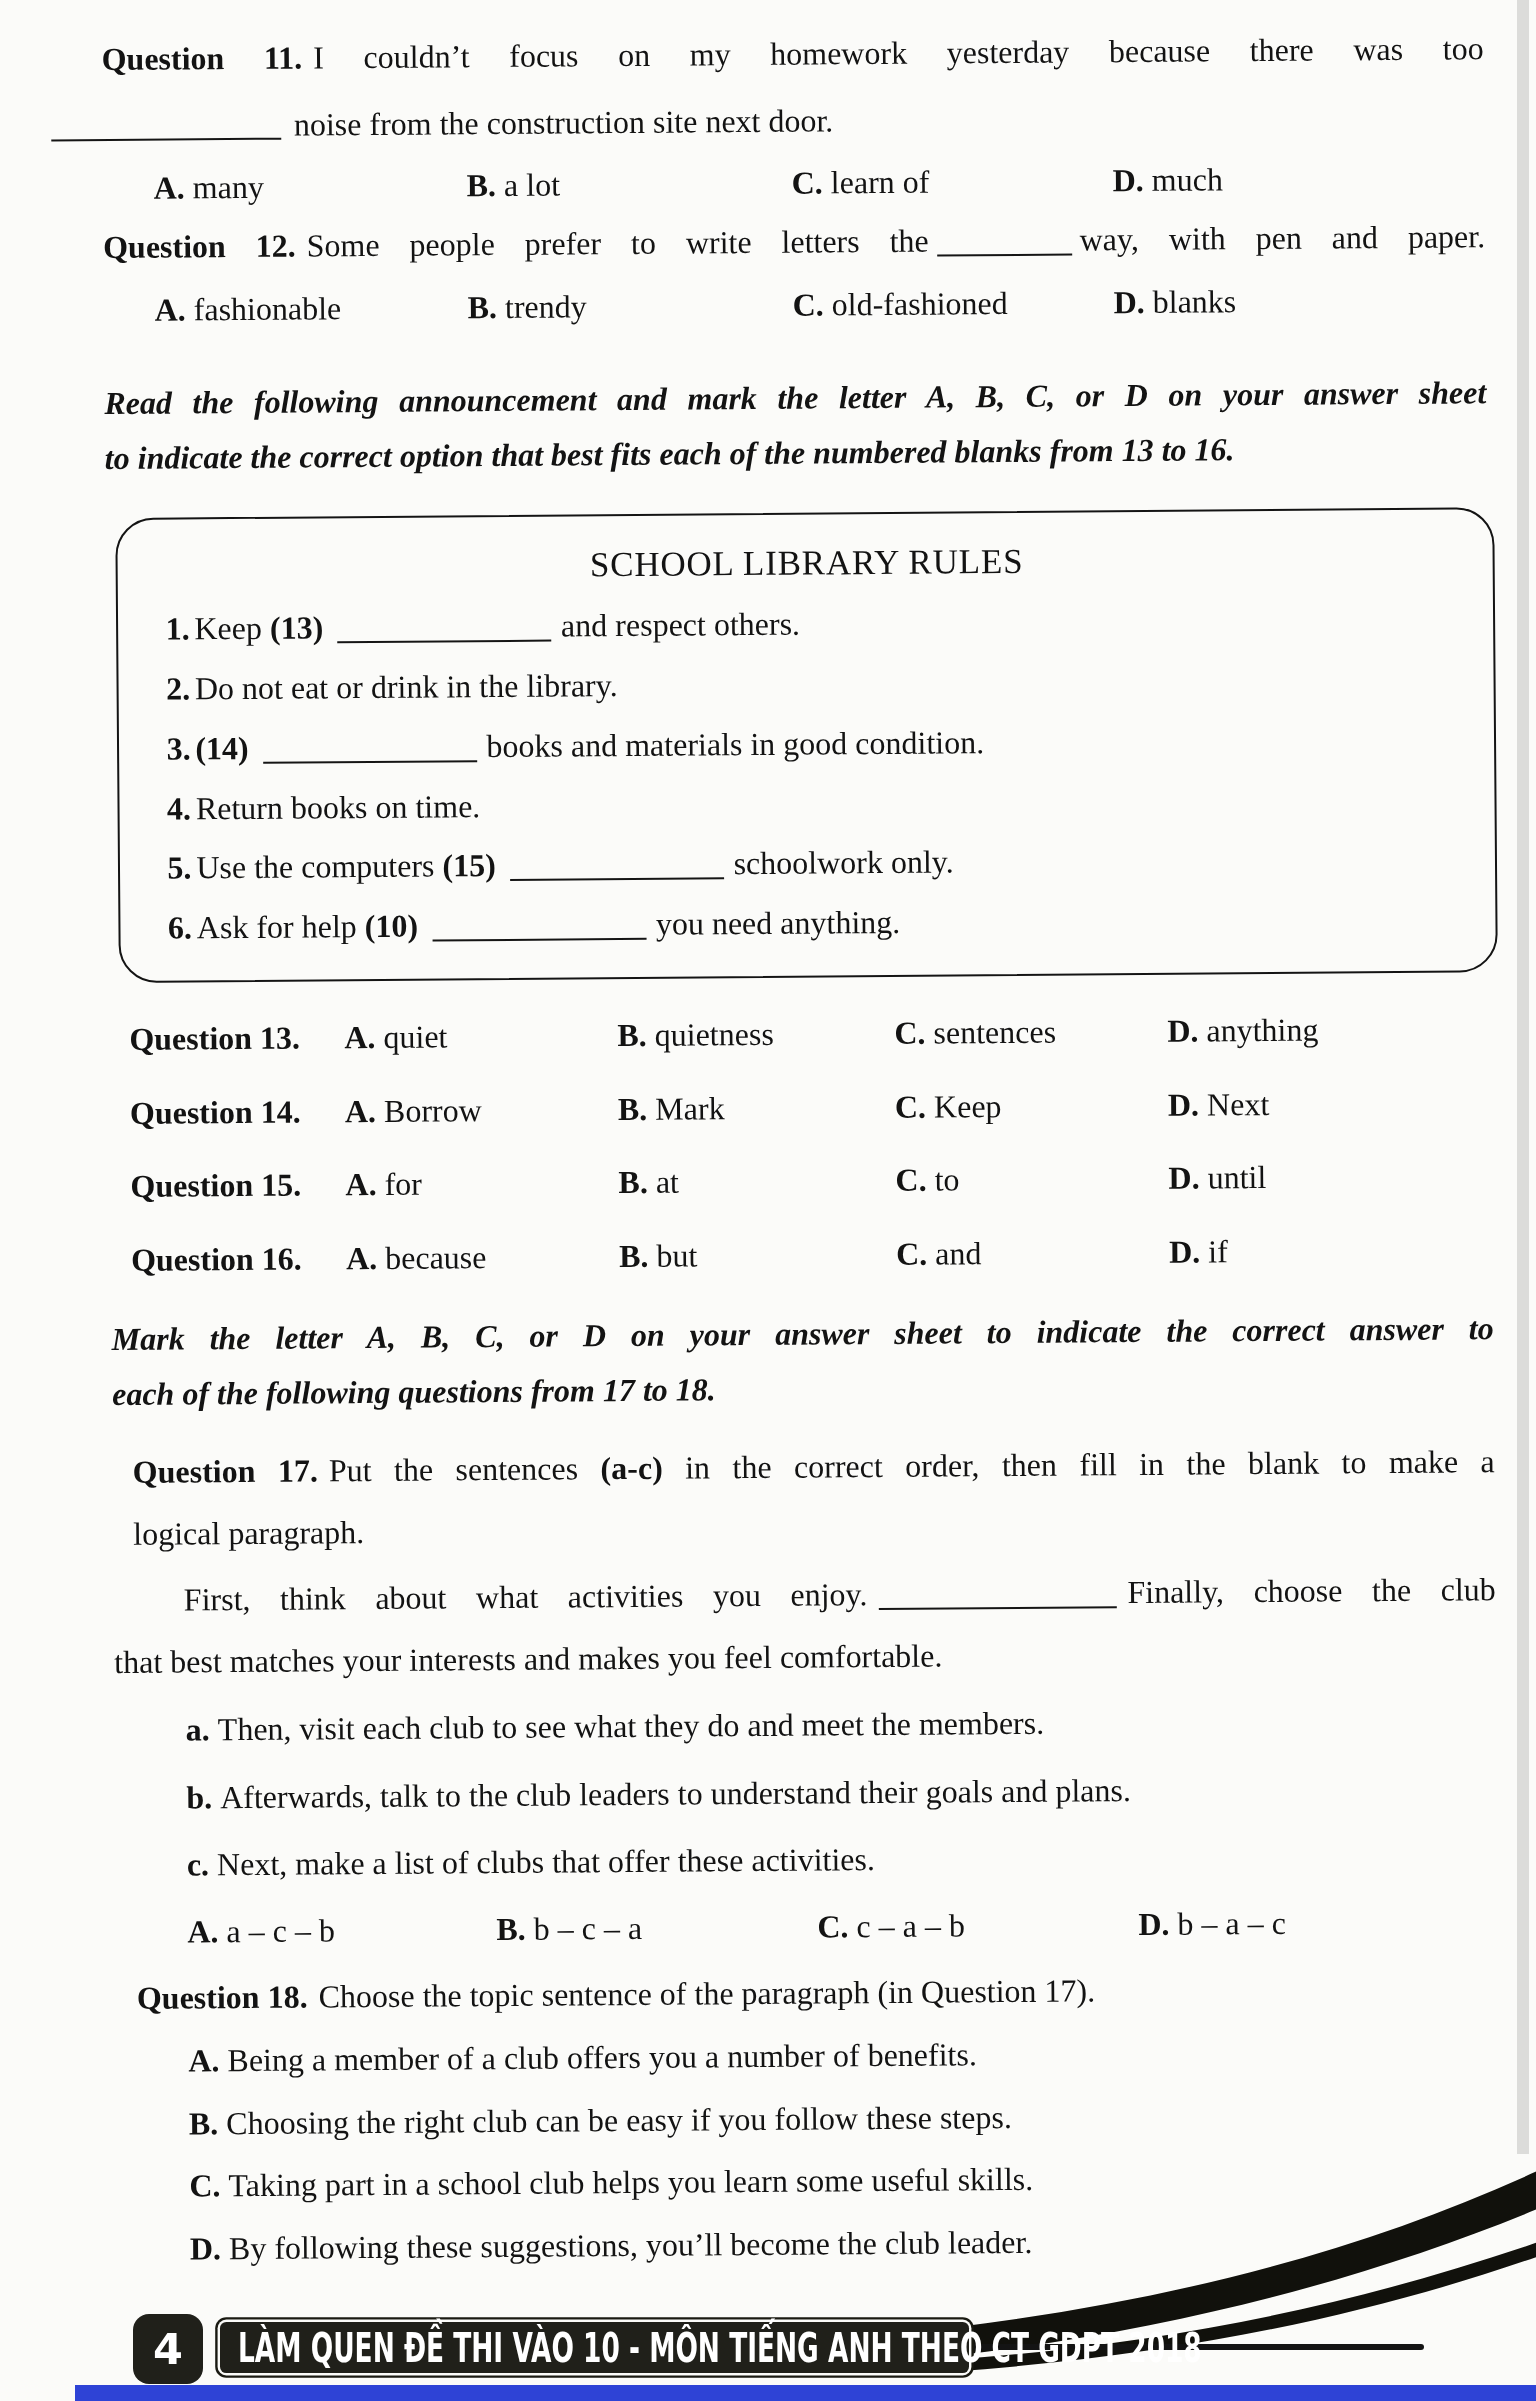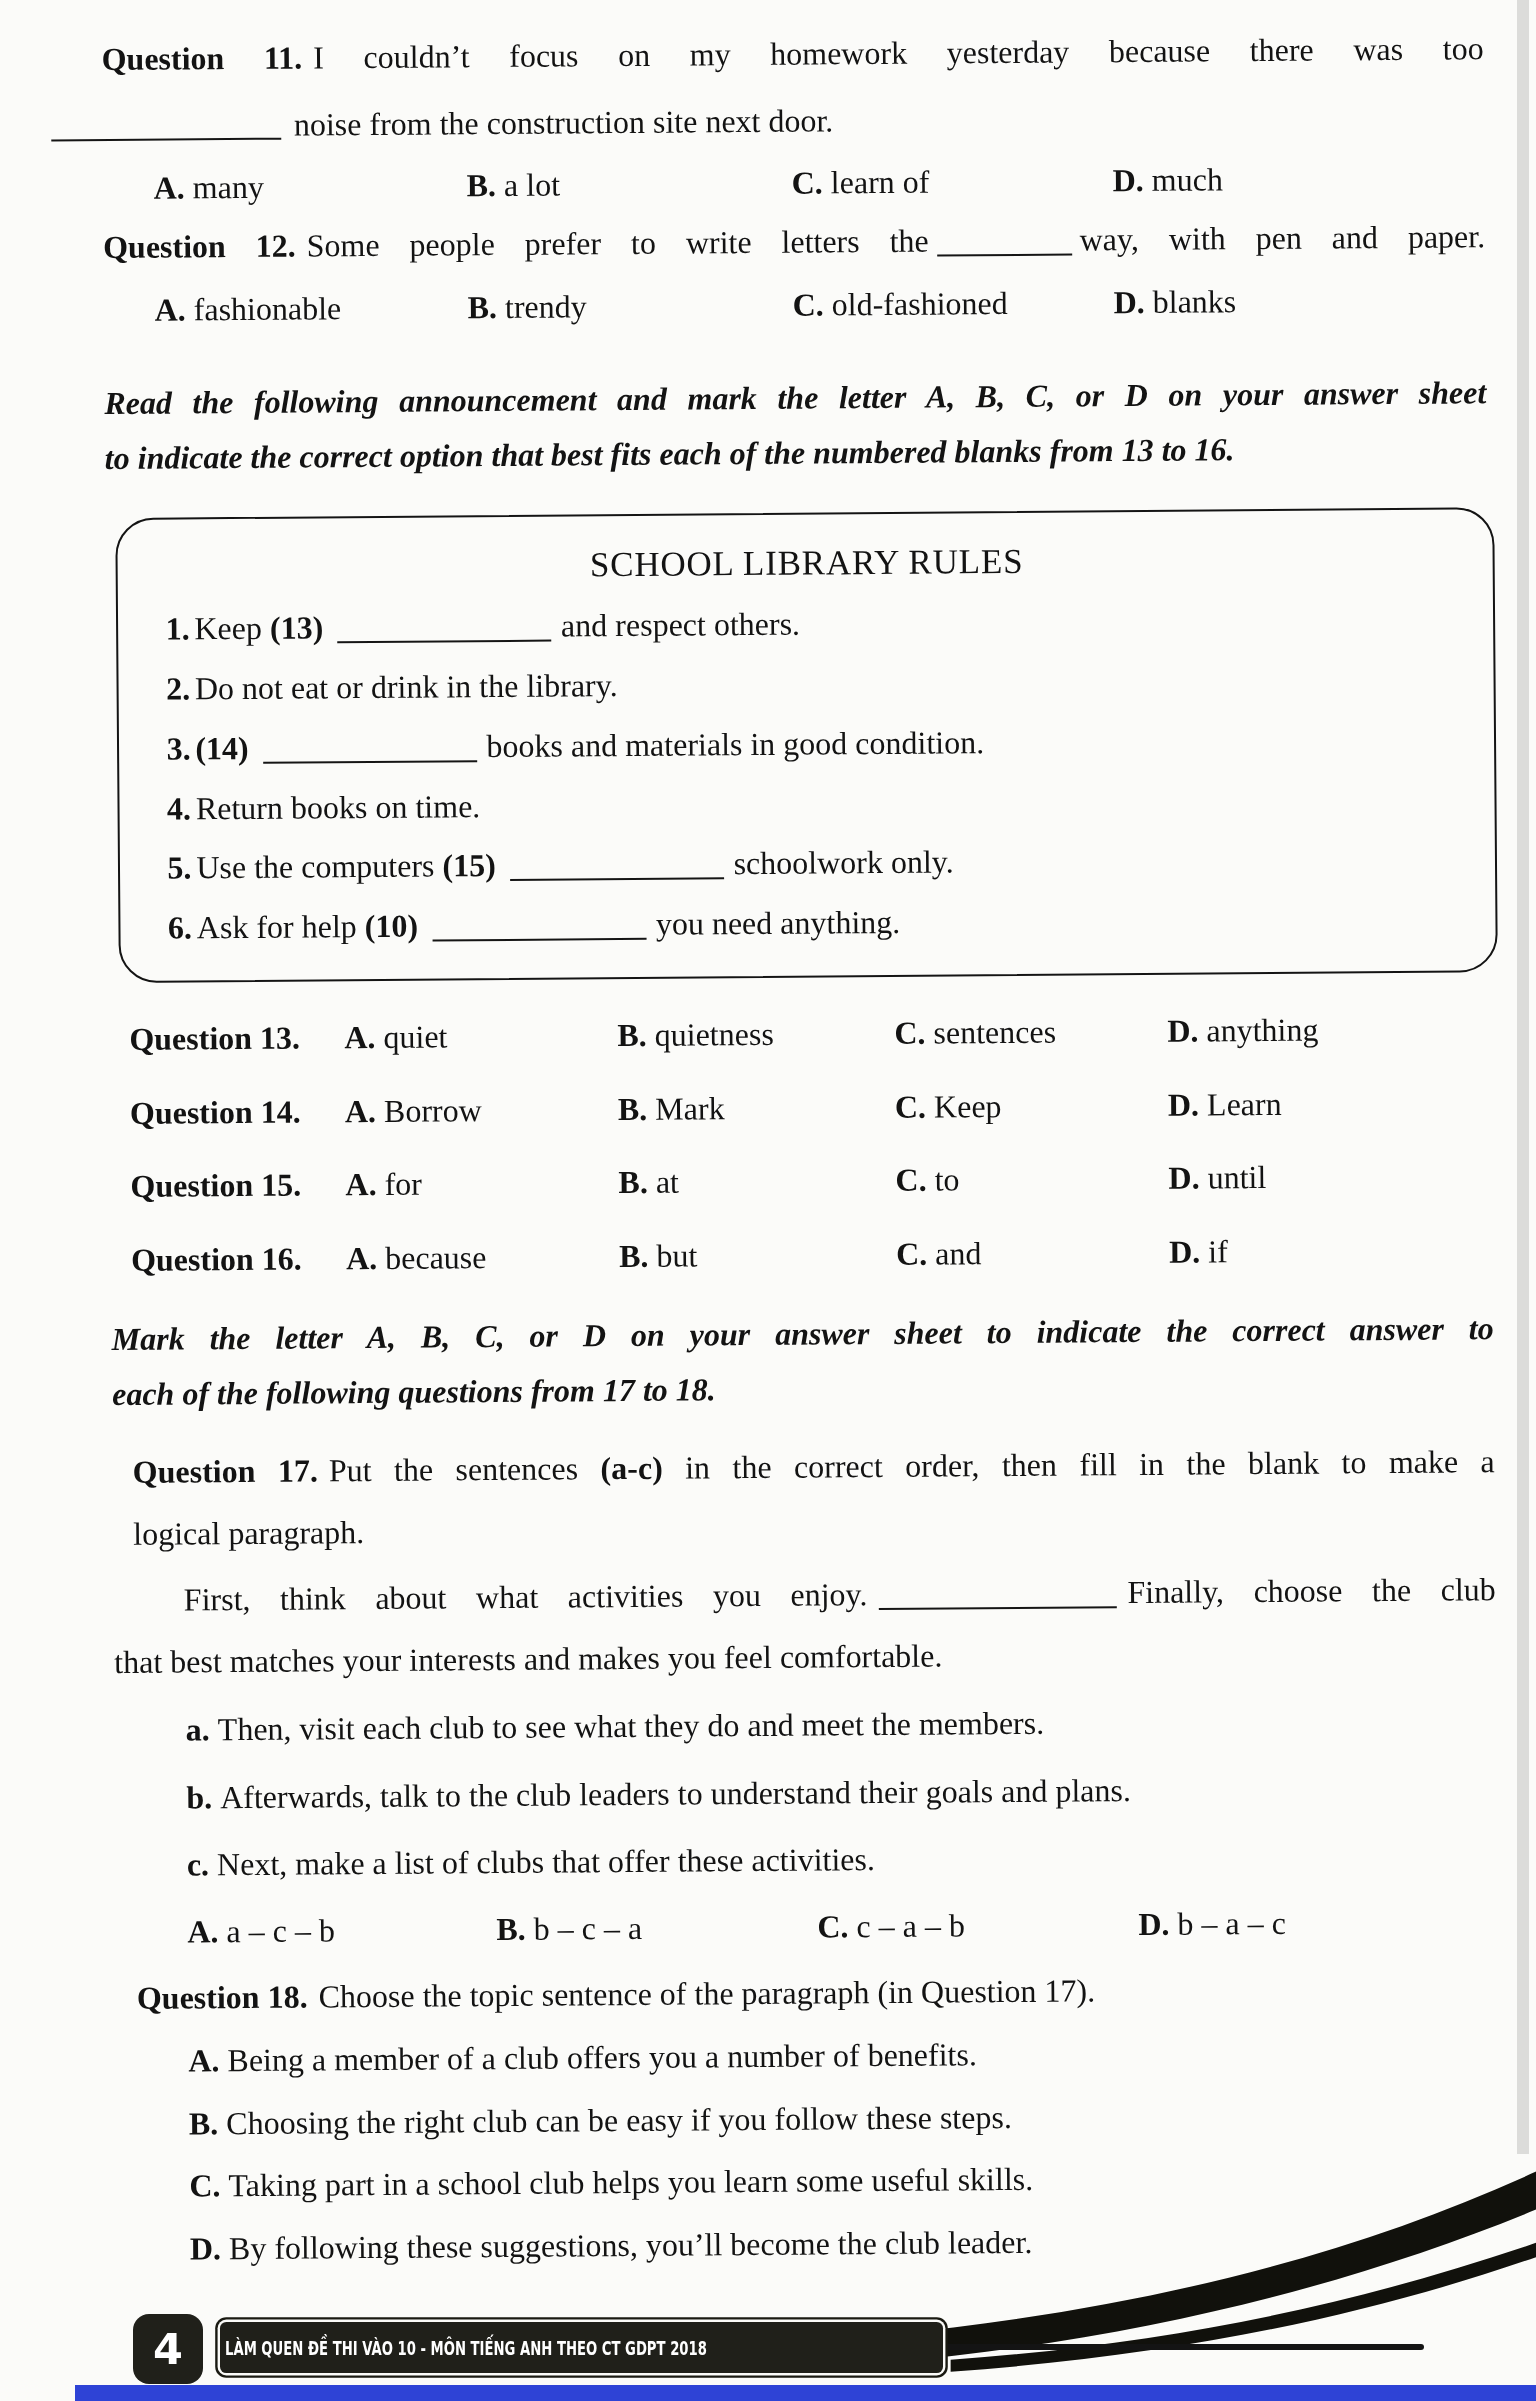--- a/index.html
+++ b/index.html
@@ -59,22 +59,22 @@
   
   .footer-badge{
     position:absolute;left:133px;top:2314px;width:70px;height:70px;
     background:#20201a;border-radius:16px;color:#ffffff;
     font-family:"DejaVu Sans", sans-serif;font-weight:bold;font-size:43px;
     display:flex;align-items:center;justify-content:center;z-index:6;
   }
   .footer-bar{
     position:absolute;left:220px;top:2322px;width:713px;height:51px;
     background:#20201a;border-radius:6.3px;color:#ffffff;
-    font-family:"DejaVu Sans", sans-serif;font-weight:bold;font-size:20px;
-    display:flex;align-items:center;padding:0 5px;white-space:nowrap;
+    font-family:"DejaVu Sans", sans-serif;font-weight:bold;font-size:40px;
+    display:flex;align-items:center;padding:0 18px;white-space:nowrap;
     z-index:6;box-shadow:0 0 0 2.4px #fbfbf9, 0 0 0 4.8px #1a1a12;
   }
   .bar-text{transform:scaleX(0.66);transform-origin:left center;}
   .footer-line{
     position:absolute;left:939px;top:2344px;width:485px;height:5.5px;
     background:#141414;border-radius:3.2px;z-index:5;
   }
   .swoosh{position:absolute;left:0;top:0;z-index:4;pointer-events:none;}
   .bottom-strip{
     position:absolute;left:75px;right:0;top:2385px;height:16.6px;
@@ -145,21 +145,21 @@
     <span class="opt"><b>A.</b><span>quiet</span></span>
     <span class="opt"><b>B.</b><span>quietness</span></span>
     <span class="opt"><b>C.</b><span>sentences</span></span>
     <span class="opt"><b>D.</b><span>anything</span></span>
   </div>
   <div class="qrow" id="q14">
     <b>Question 14.</b>
     <span class="opt"><b>A.</b><span>Borrow</span></span>
     <span class="opt"><b>B.</b><span>Mark</span></span>
     <span class="opt"><b>C.</b><span>Keep</span></span>
-    <span class="opt"><b>D.</b><span>Learn</span></span>
+    <span class="opt"><b>D.</b><span>Next</span></span>
   </div>
   <div class="qrow" id="q15">
     <b>Question 15.</b>
     <span class="opt"><b>A.</b><span>for</span></span>
     <span class="opt"><b>B.</b><span>at</span></span>
     <span class="opt"><b>C.</b><span>to</span></span>
     <span class="opt"><b>D.</b><span>until</span></span>
   </div>
   <div class="qrow" id="q16">
     <b>Question 16.</b>

